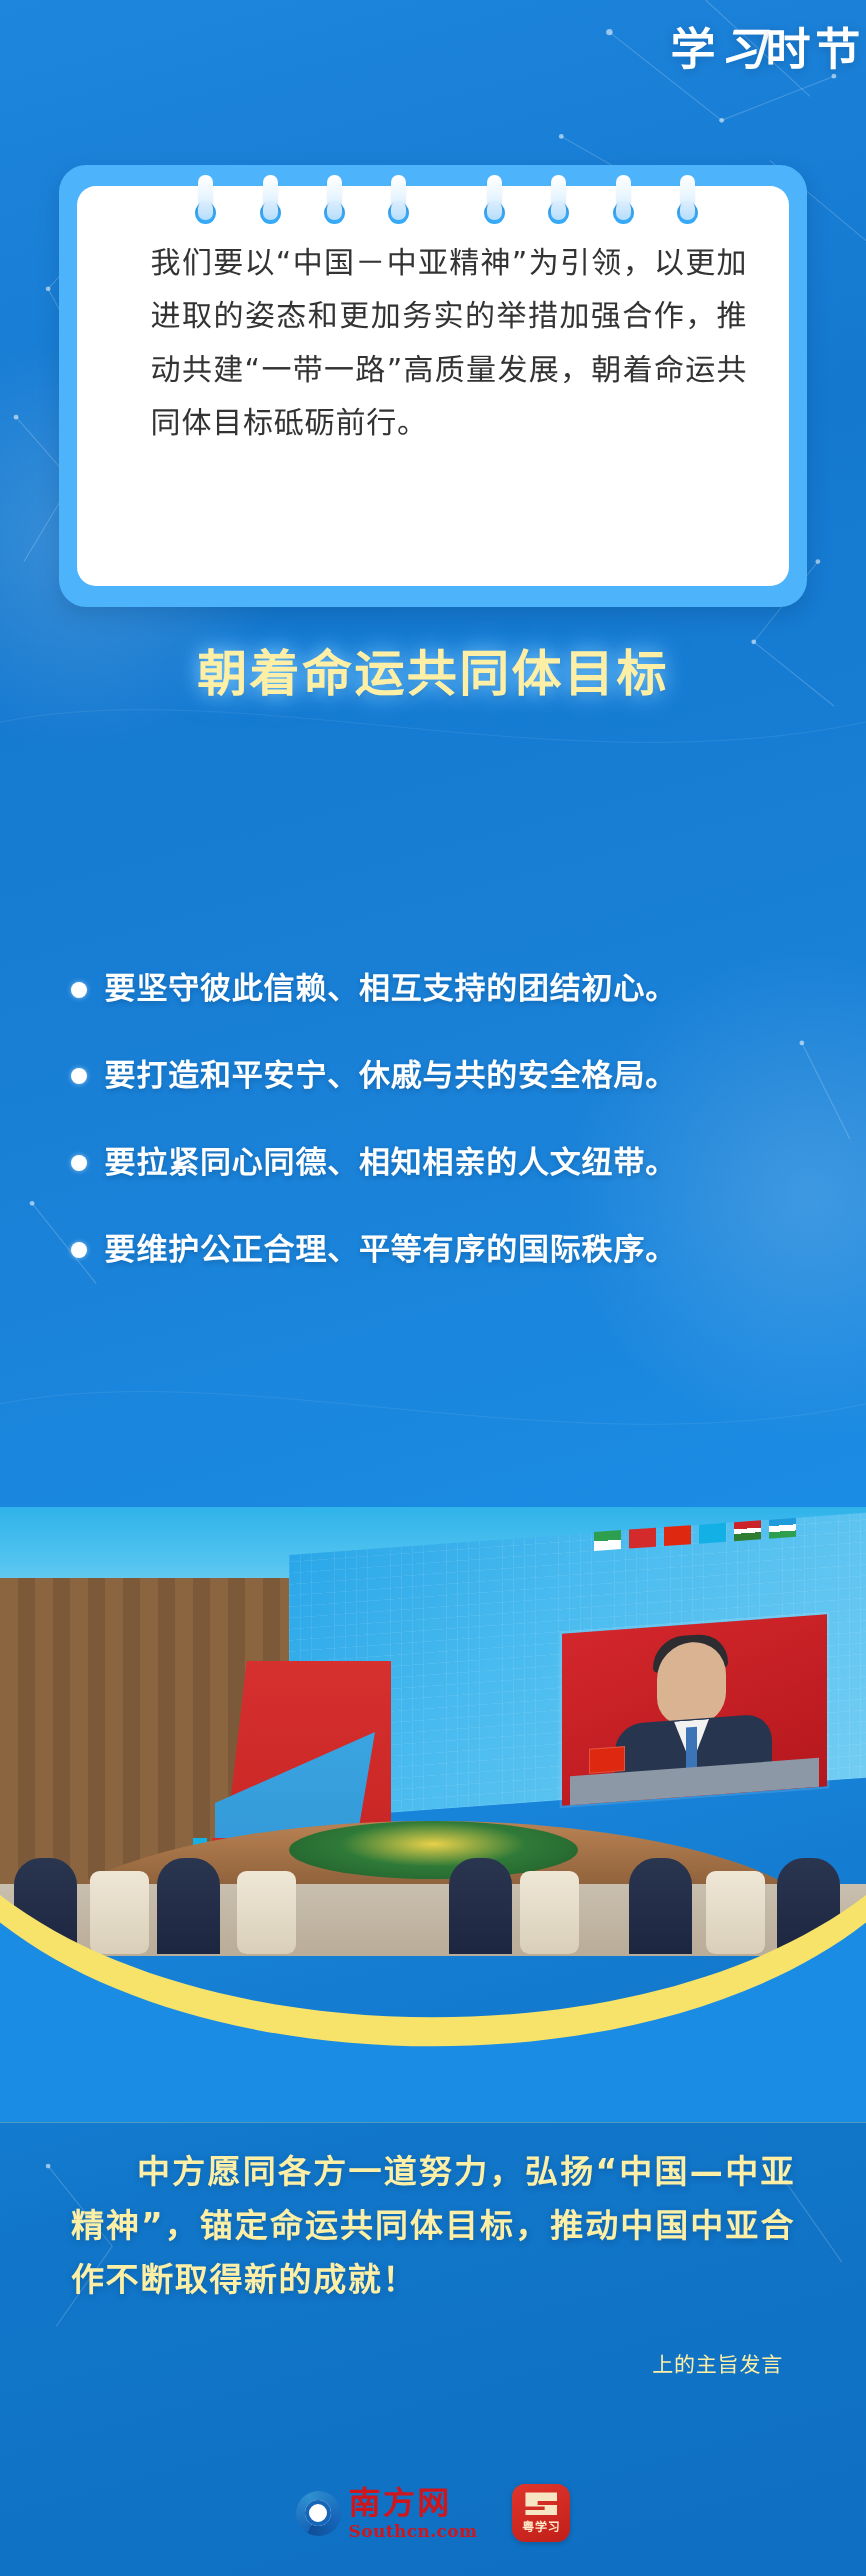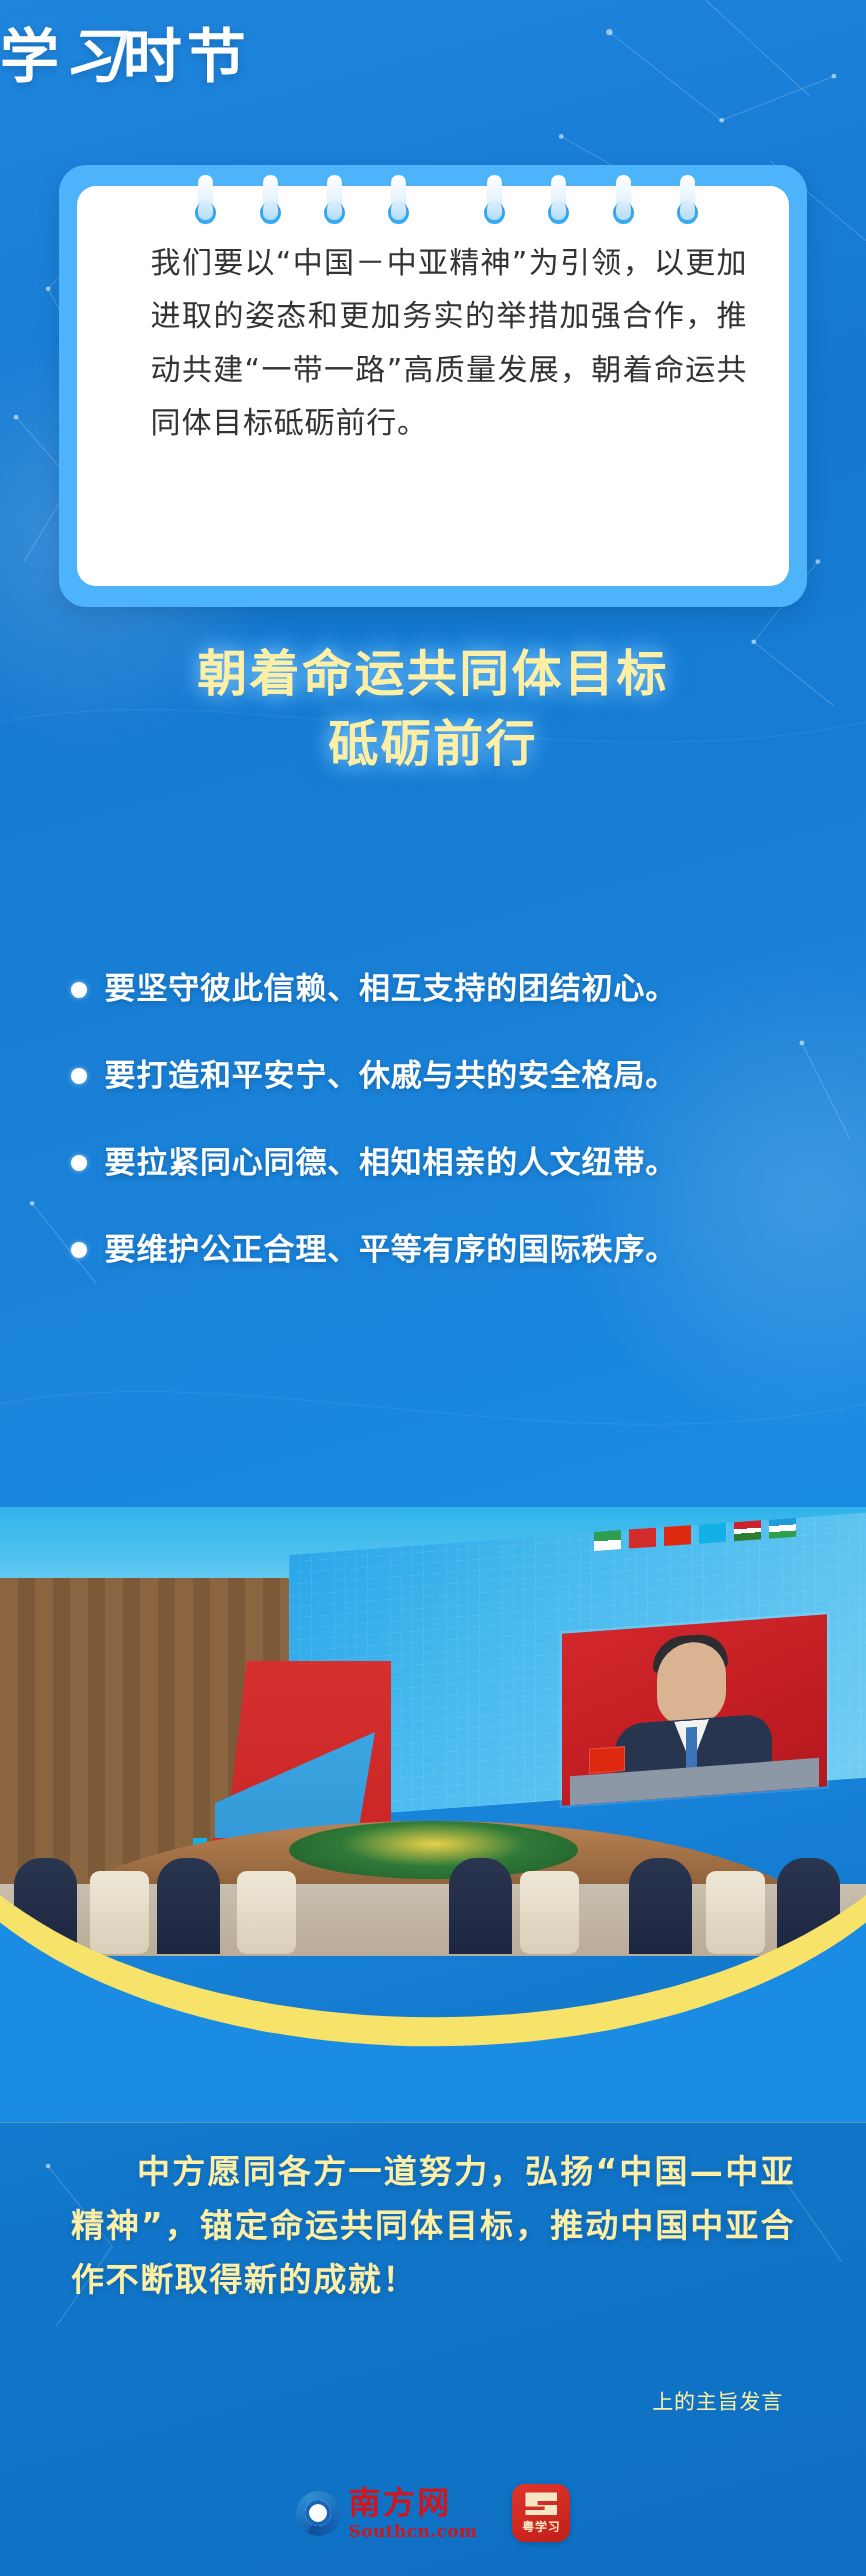--- a/index.html
+++ b/index.html
@@ -25,24 +25,24 @@
     position:absolute;border-radius:50%;
     background:radial-gradient(circle,rgba(255,255,255,.16) 0%,rgba(255,255,255,0) 70%);
     pointer-events:none;
   }
 
   
   .header{
     position:absolute;top:0;left:0;width:866px;height:140px;
   }
   .brand{
-    position:absolute;left:0;right:16px;top:27px;
-    text-align:left;
+    position:absolute;left:0;right:1px;top:27px;
+    text-align:right;
     color:#ffffff;
-    font-size:59px;
+    font-size:45px;
     font-weight:bold;
     letter-spacing:4.8px;
     line-height:1;
     text-shadow:0 2.4px 8px rgba(0,40,90,.25);
     font-family:"DejaVu Sans","Liberation Sans",sans-serif;
   }
   .brand .cursive{
     font-family:"DejaVu Serif","Liberation Serif",serif;
     font-style:italic;
     font-weight:bold;
@@ -262,21 +262,21 @@
   }
   .attrib{
     position:absolute;left:56px;top:2346px;width:754px;
     color:#fdf0a6;
     font-size:21px;
     line-height:1.9;
     letter-spacing:0.8px;
     font-family:"DejaVu Sans","Liberation Sans",sans-serif;
   }
   .attrib .l1{display:block;text-align:left;padding-left:14.4px;}
-  .attrib .l2{display:block;text-align:right;padding-right:27px;margin-top:37px;}
+  .attrib .l2{display:block;text-align:right;padding-right:27px;}
 
   
   .footer{
     position:absolute;left:0;top:2469px;width:866px;height:88px;
     display:flex;align-items:center;justify-content:center;gap:35px;
   }
   .logo-southcn{display:flex;align-items:center;gap:8px;}
   .logo-southcn .mark{
     width:45px;height:45px;border-radius:50%;
     background:
@@ -413,21 +413,20 @@
           </div>
       </div>
       <div class="card-inner">
         <div class="quote-text">我们要以“中国－中亚精神”为引领，以更加进取的姿态和更加务实的举措加强合作，推动共建“一带一路”高质量发展，朝着命运共同体目标砥砺前行。</div>
       </div>
     </div>
   </div>
 
   <div class="headline">
     <span class="hl">朝着命运共同体目标</span>
-    <span class="hl">砥砺前行</span>
   </div>
 
   <div class="bullets">
     <div class="bullet">
       <span class="dot"></span>
       <span class="btxt">要坚守彼此信赖、相互支持的团结初心。</span>
     </div>
     <div class="bullet">
       <span class="dot"></span>
       <span class="btxt">要打造和平安宁、休戚与共的安全格局。</span>

